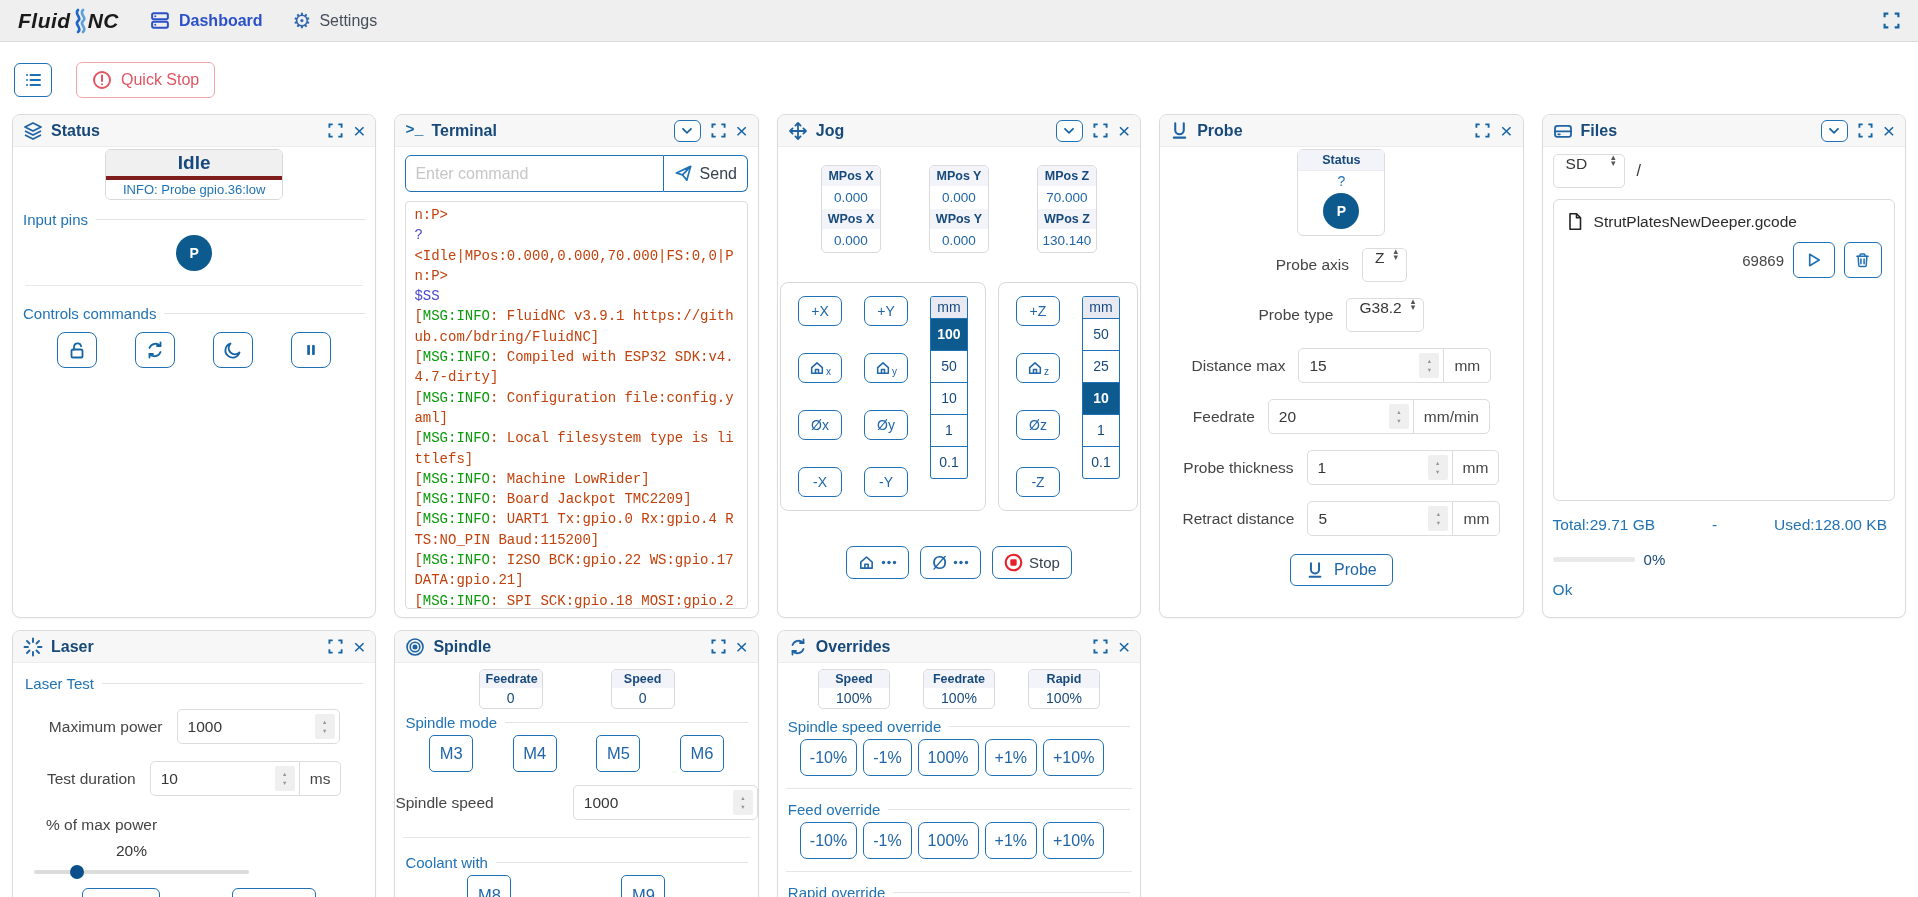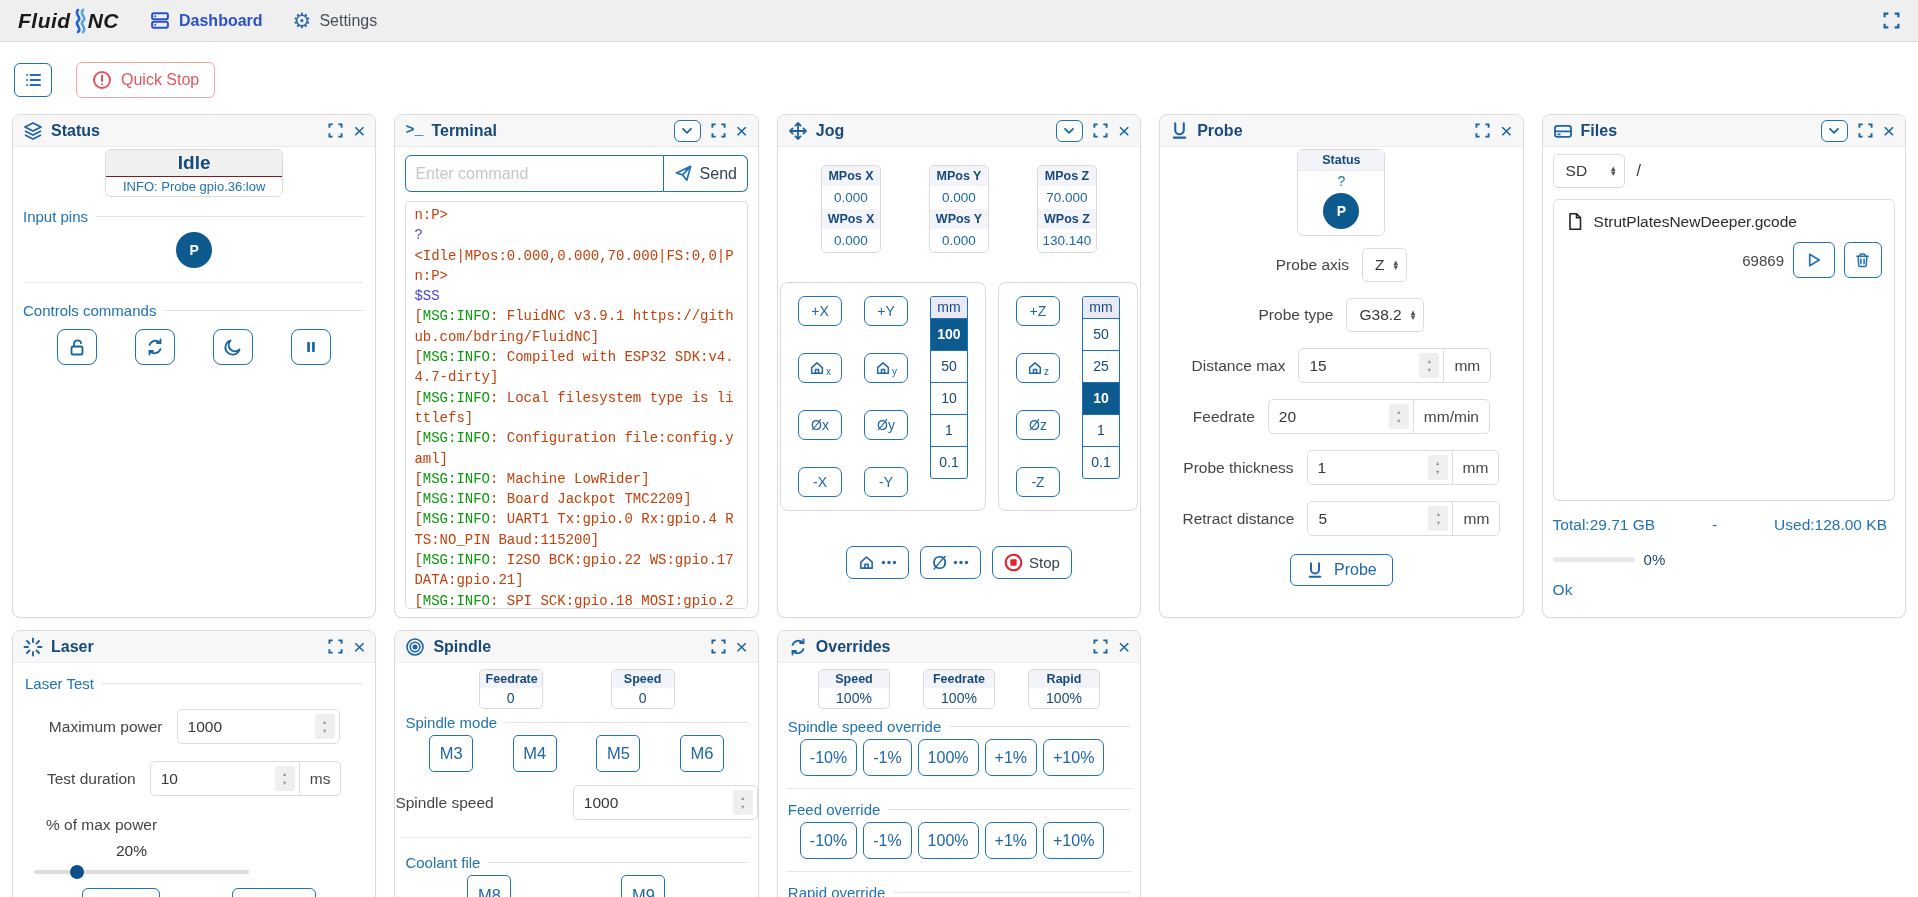--- a/index.html
+++ b/index.html
@@ -37,21 +37,21 @@
   .x-icon { font-size:21px; color:#1565a5; line-height:1; }
   .term-glyph { font-weight:bold; font-size:15px; color:#1565a5; font-family:"Liberation Mono",monospace; }
 
   .legend-row { display:flex; align-items:center; gap:8px; color:#2273b3; font-size:15px; margin:0 10px; }
   .legend-row::after { content:""; flex:1; height:1px; background:#e3e3e3; }
 
   
   .idle-card { width:178px; margin:2px auto 0; border:1px solid #d9d9d9; border-radius:6px;
                text-align:center; overflow:hidden; }
   .idle-state { background:#f0f0f0; padding:2px; font-weight:bold; font-size:19px; color:#174a7c; }
-  .idle-info { border-top:1px solid #7f1d1d; background:#fff; padding:2px 5px; font-size:13px; color:#2273b3; }
+  .idle-info { border-top:4px solid #7f1d1d; background:#fff; padding:2px 5px; font-size:13px; color:#2273b3; }
   .pins-legend { margin-top:11px; }
   .pin-circle { width:36px; height:36px; border-radius:50%; background:#0d5a8f; color:#fff;
                 font-weight:bold; font-size:14px; display:flex; align-items:center; justify-content:center; }
   .status-pin { margin:7px auto 0; }
   .status-div { height:1px; background:#e9e9e9; margin:14px 12px 0; }
   .controls-legend { margin-top:19px; }
   .controls-row { display:flex; justify-content:space-between; padding:0 44px; margin-top:10px; }
   .ctl-btn { width:40px; height:36px; border:1px solid #2071b5; border-radius:8px; background:#fff;
              display:flex; align-items:center; justify-content:center; }
 
@@ -99,21 +99,21 @@
   
   .pstatus-card { width:88px; margin:2px auto 0; border:1px solid #dcdcdc; border-radius:6px;
                   text-align:center; padding-bottom:6px; }
   .pstatus-card .lbl { background:#f3f3fa; font-weight:bold; font-size:12.5px; color:#174a7c;
                        padding:3px; border-bottom:1px solid #ececf2; }
   .pstatus-q { color:#2273b3; font-size:14px; padding:2px 0; }
   .p-row { display:flex; align-items:center; justify-content:center; gap:13px; margin-top:16px;
            font-size:15.5px; color:#454545; }
   .p-row.first { margin-top:12px; }
   .select { height:34px; border:1px solid #dcdcdc; border-radius:5px; background:#fff;
-            display:flex; align-items:center; gap:9px; padding:0 8px 0 12px; font-size:15.5px; color:#363636; }
+            display:flex; gap:9px; padding:0 8px 0 12px; font-size:15.5px; color:#363636; }
   .arrows { display:flex; flex-direction:column; font-size:9px; line-height:5.5px; color:#555; }
   .numgrp { display:flex; align-items:stretch; height:35px; }
   .numbox { position:relative; width:146px; border:1px solid #dcdcdc; border-radius:5px 0 0 5px; background:#fff; }
   .numbox.noedge { border-radius:5px; }
   .numbox input { width:100%; height:100%; border:none; padding:0 28px 0 10px; font-size:15.5px;
                   color:#363636; font-family:inherit; background:transparent; outline:none; }
   .spin { position:absolute; top:4px; right:4px; bottom:4px; width:20px; background:#efefef;
           border-radius:2px; display:flex; flex-direction:column; align-items:center;
           justify-content:center; gap:2px; color:#979797; font-size:6.5px; line-height:1; }
   .unit { border:1px solid #dcdcdc; margin-left:-1px; border-radius:0 5px 5px 0; display:flex;
@@ -339,23 +339,23 @@
           <div><span class="c-blue">?</span><span class="c-green"></span><span class="c-dark"></span></div>
 
           <div><span class="c-dark">&lt;Idle|MPos:0.000,0.000,70.000|FS:0,0|Pn:P&gt;</span><span class="c-green"></span><span class="c-dark"></span></div>
 
           <div><span class="c-blue">$SS</span><span class="c-green"></span><span class="c-dark"></span></div>
 
           <div><span class="c-dark">[</span><span class="c-green">MSG:INFO</span><span class="c-dark">: FluidNC v3.9.1 https://github.com/bdring/FluidNC]</span></div>
 
           <div><span class="c-dark">[</span><span class="c-green">MSG:INFO</span><span class="c-dark">: Compiled with ESP32 SDK:v4.4.7-dirty]</span></div>
 
+          <div><span class="c-dark">[</span><span class="c-green">MSG:INFO</span><span class="c-dark">: Configuration file:config.yaml]</span></div>
+
           <div><span class="c-dark">[</span><span class="c-green">MSG:INFO</span><span class="c-dark">: Local filesystem type is littlefs]</span></div>
-
-          <div><span class="c-dark">[</span><span class="c-green">MSG:INFO</span><span class="c-dark">: Configuration file:config.yaml]</span></div>
 
           <div><span class="c-dark">[</span><span class="c-green">MSG:INFO</span><span class="c-dark">: Machine LowRider]</span></div>
 
           <div><span class="c-dark">[</span><span class="c-green">MSG:INFO</span><span class="c-dark">: Board Jackpot TMC2209]</span></div>
 
           <div><span class="c-dark">[</span><span class="c-green">MSG:INFO</span><span class="c-dark">: UART1 Tx:gpio.0 Rx:gpio.4 RTS:NO_PIN Baud:115200]</span></div>
 
           <div><span class="c-dark">[</span><span class="c-green">MSG:INFO</span><span class="c-dark">: I2SO BCK:gpio.22 WS:gpio.17 DATA:gpio.21]</span></div>
 
           <div><span class="c-dark">[</span><span class="c-green">MSG:INFO</span><span class="c-dark">: SPI SCK:gpio.18 MOSI:gpio.23</span></div>
@@ -813,21 +813,21 @@
           <input type="text" value="1000" style="">
           <div class="spin">
               <span>▴</span>
               <span>▾</span>
             </div>
         </div>
       </div>
     </div>
     <div class="hdivider"></div>
     <div class="legend-row coolant-legend">
-      <span>Coolant file</span>
+      <span>Coolant with</span>
     </div>
     <div class="coolant-row">
 
         <div class="mode-btn" style="height:40px;">M8</div>
 
         <div class="mode-btn" style="height:40px;">M9</div>
 
     </div>
   </div>
 

